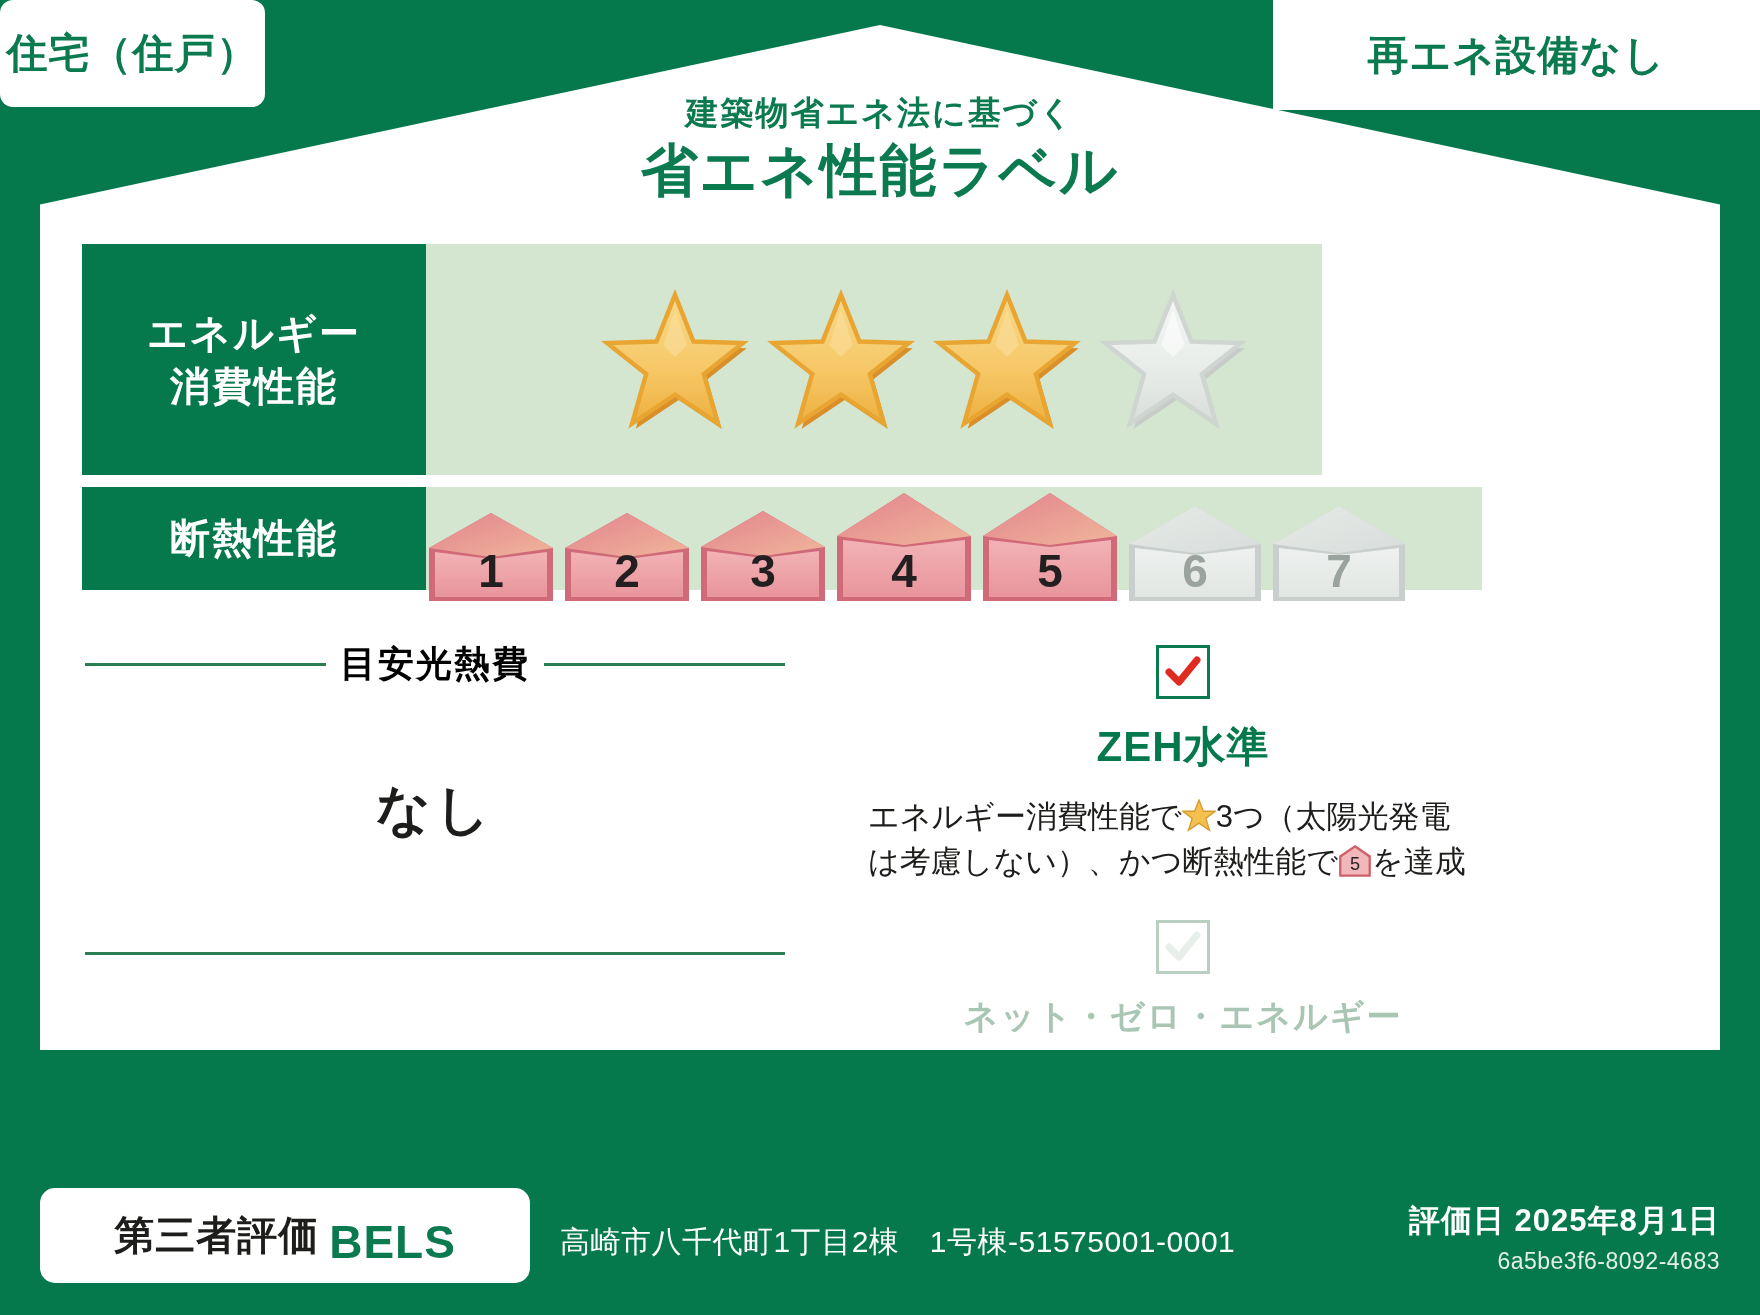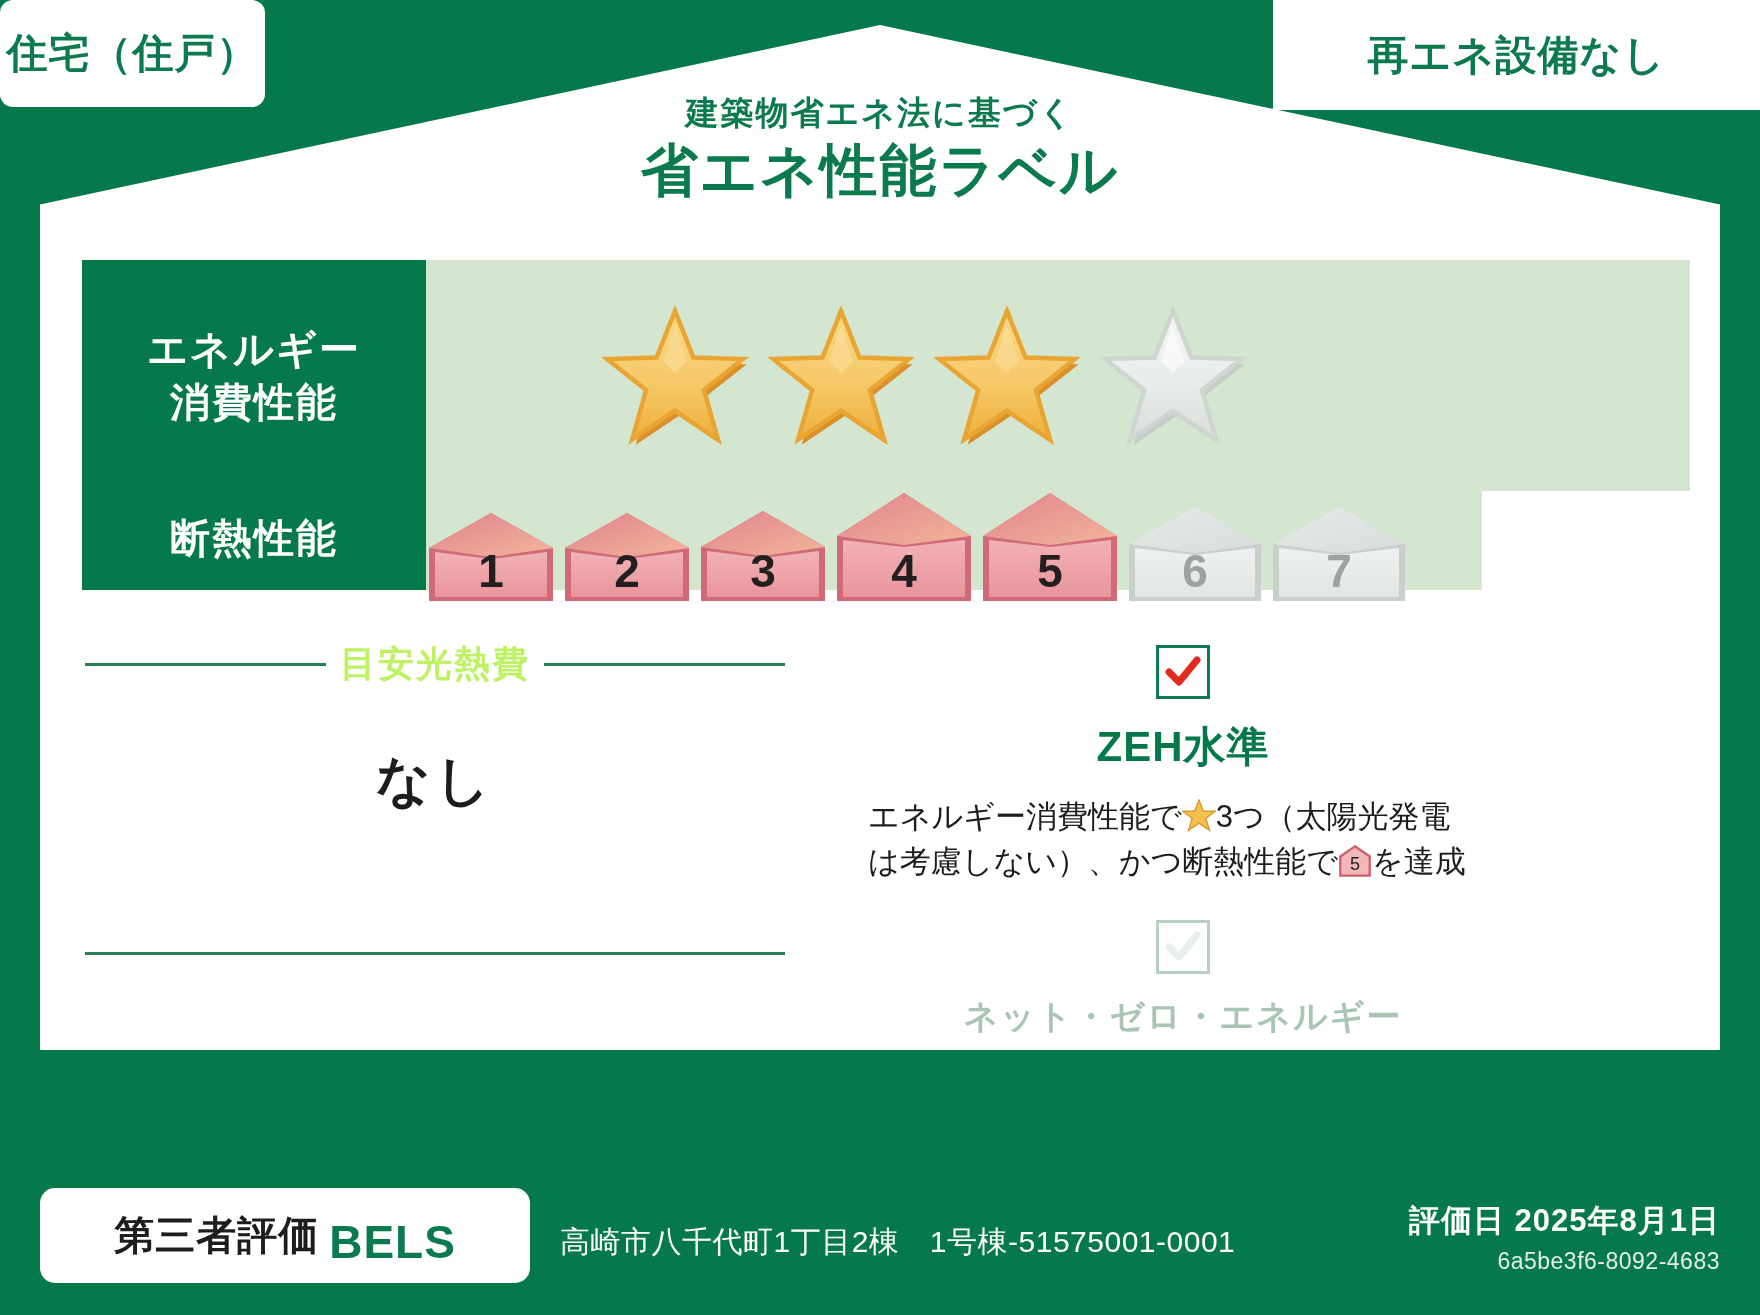--- a/index.html
+++ b/index.html
@@ -25,21 +25,21 @@
   #tag-dwelling{left:0px;top:0px;width:265px;height:107px;font-size:41px;border-radius:13px;}
   #tag-renew{right:0px;top:0px;width:487px;height:110px;font-size:41px;}
 
   
   #title-block{position:absolute;left:0;right:0;top:95px;text-align:center;color:#0b7a4f;}
   #title-sub{font-size:33px;font-weight:bold;letter-spacing:2px;line-height:1.1;}
   #title-main{font-size:57px;font-weight:bold;letter-spacing:2px;margin-top:8px;line-height:1.1;}
 
   
   .perf-row{position:absolute;display:flex;height:231px;}
-  #row-energy{left:82px;top:260px;width:1608px;height:231px;}
+  #row-energy{left:82px;top:244px;width:1240px;height:231px;}
   #row-insul{left:82px;top:487px;width:1400px;height:103px;}
   .perf-label{
     background:#06794c;color:#fff;font-weight:bold;
     display:flex;flex-direction:column;align-items:center;justify-content:center;
     width:344px;flex:0 0 344px;font-size:40px;line-height:1.32;letter-spacing:2px;
   }
   .perf-body{flex:1;background:#d4e6cf;display:flex;align-items:center;}
 
   
   #stars-wrap{display:flex;align-items:center;gap:18px;padding-left:175px;}
@@ -51,24 +51,24 @@
   .badge{position:relative;display:flex;align-items:flex-end;justify-content:center;}
   .badge svg{display:block;}
   .badge .num{
     position:absolute;left:0;right:0;bottom:6px;text-align:center;
     font-size:46px;font-weight:bold;color:#231f20;
   }
   .badge.off .num{color:#9aa39e;}
 
   
   #cost-section{position:absolute;left:85px;top:640px;width:700px;}
-  #cost-head{display:flex;align-items:center;gap:14px;color:#bef264;}
+  #cost-head{display:flex;align-items:center;gap:14px;color:#000000;}
   #cost-head .rule{flex:1;height:3px;background:#2b7d52;}
   #cost-title{font-size:36px;font-weight:bold;letter-spacing:2px;white-space:nowrap;}
-  #cost-value{margin-top:56px;text-align:center;font-size:54px;font-weight:bold;color:#1d1d1b;letter-spacing:4px;}
+  #cost-value{margin-top:85px;text-align:center;font-size:54px;font-weight:bold;color:#1d1d1b;letter-spacing:4px;}
   #cost-bottom-rule{position:absolute;left:85px;top:952px;width:700px;height:3px;background:#2b7d52;}
 
   
   #zeh-section{position:absolute;left:868px;top:645px;width:630px;}
   .zeh-line{display:flex;align-items:center;gap:20px;flex-direction:column;}
   .chk-box{
     width:48px;height:48px;border:3px solid #0b7a4f;background:#fff;
     display:flex;align-items:center;justify-content:center;flex:0 0 48px;
   }
   .chk-box.dim{border-color:#b9cfc1;}

